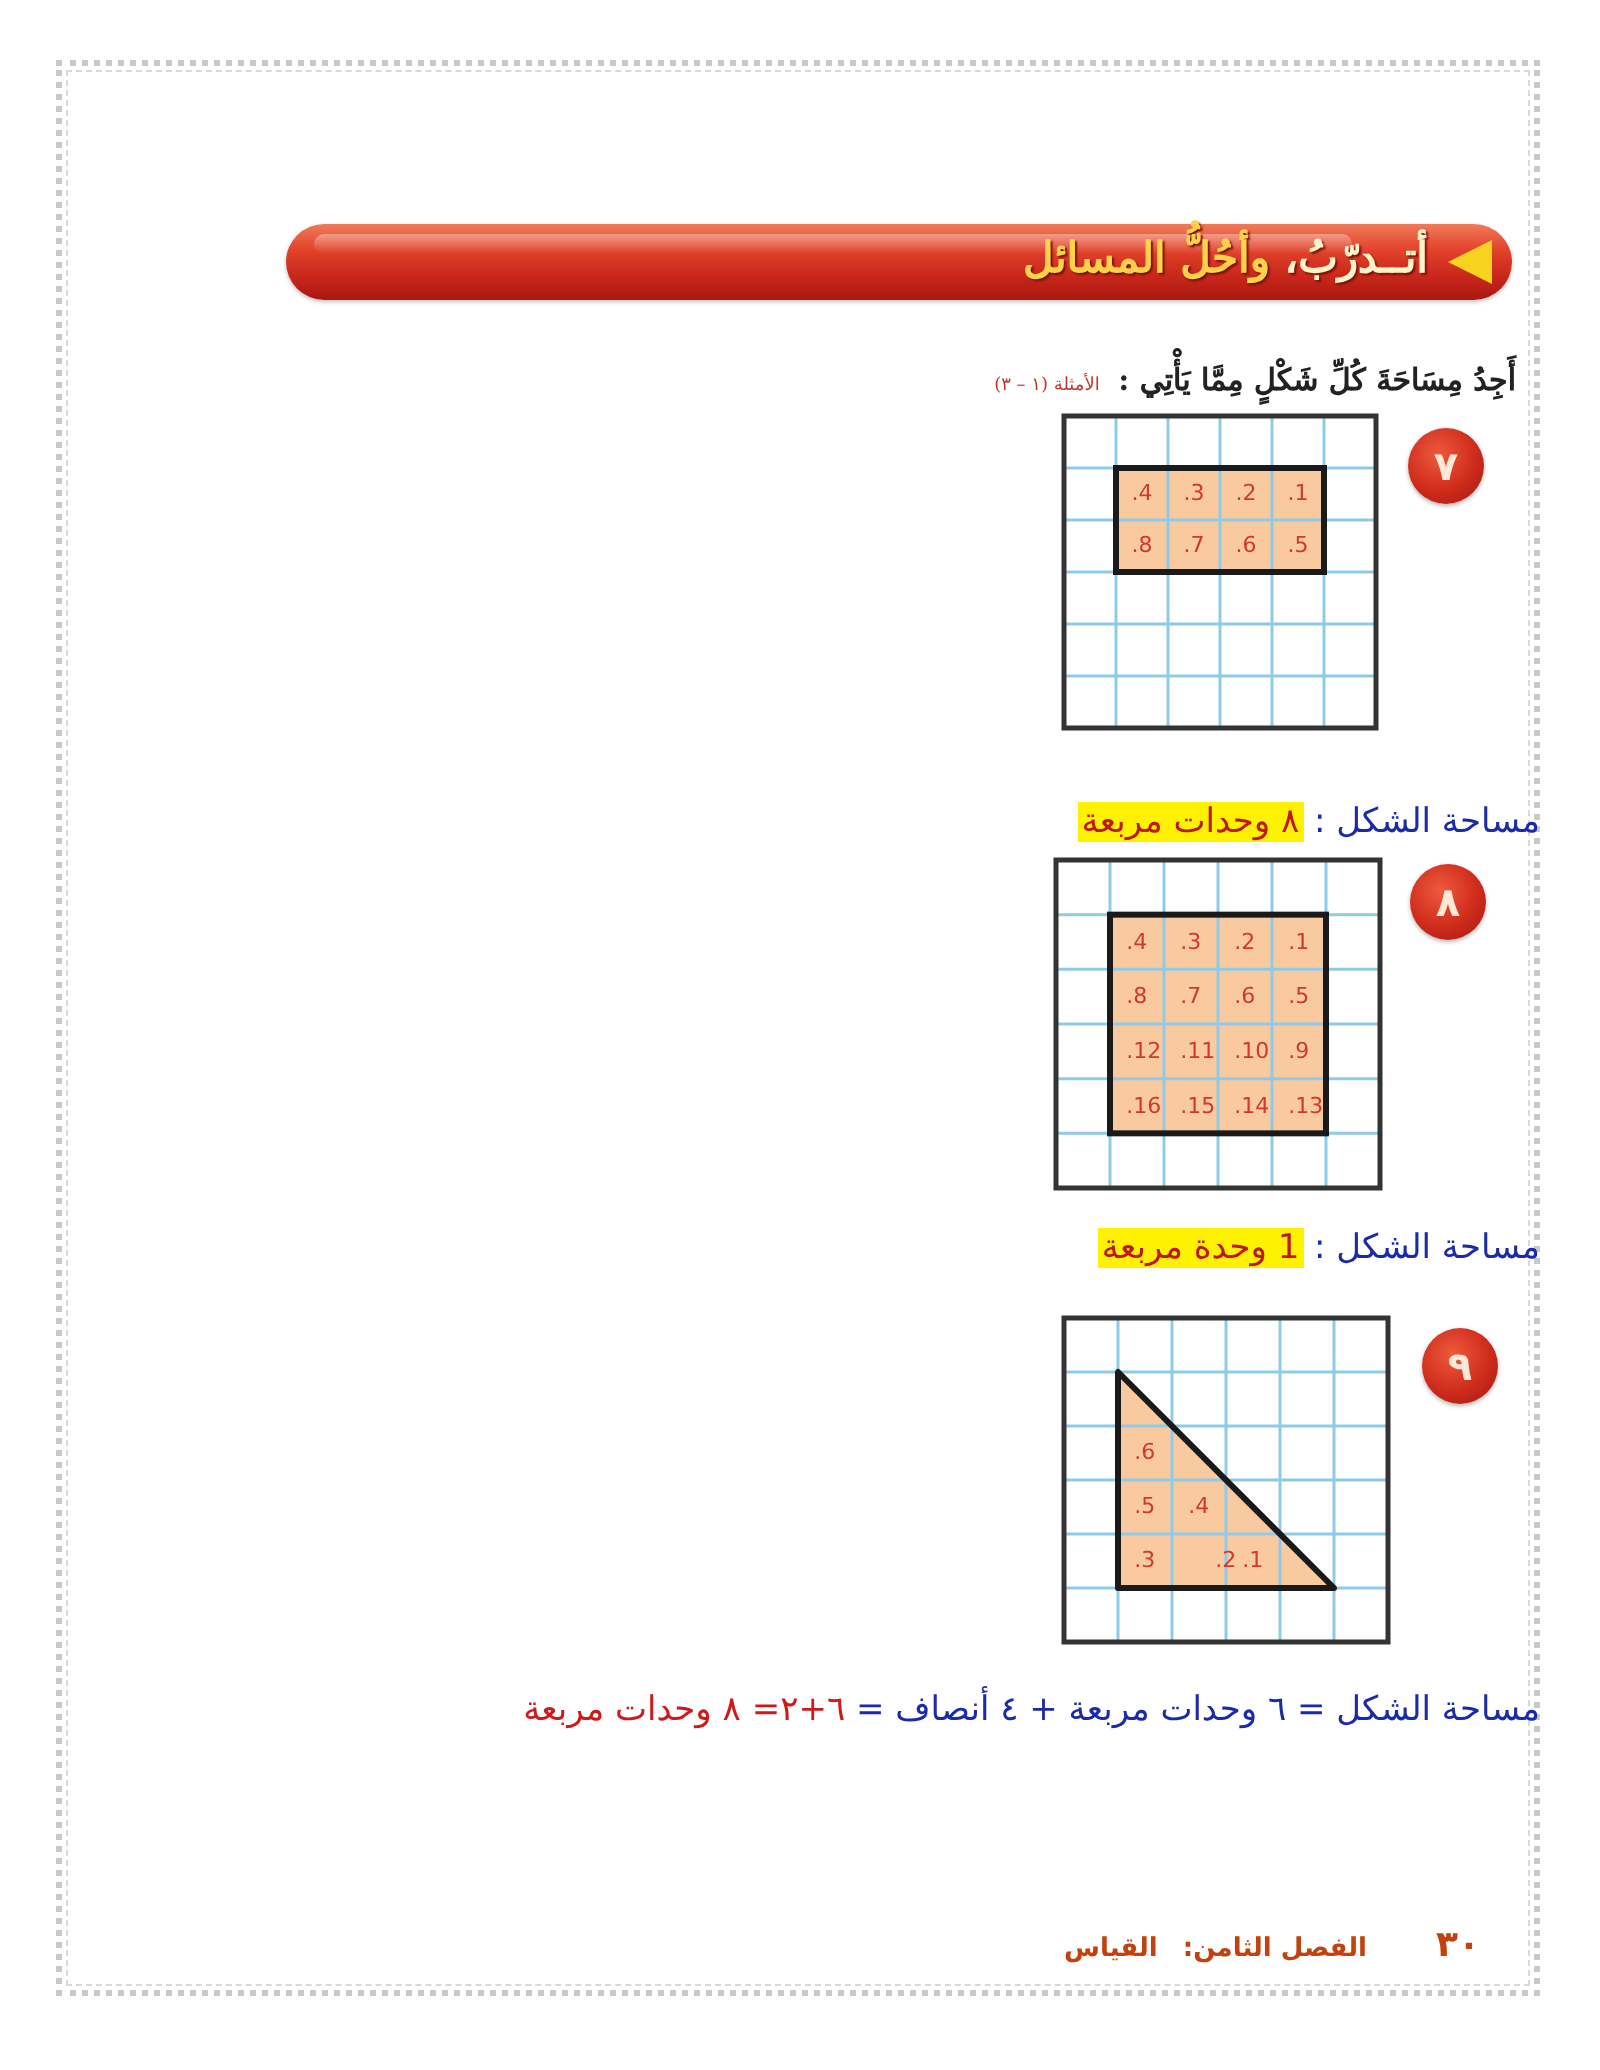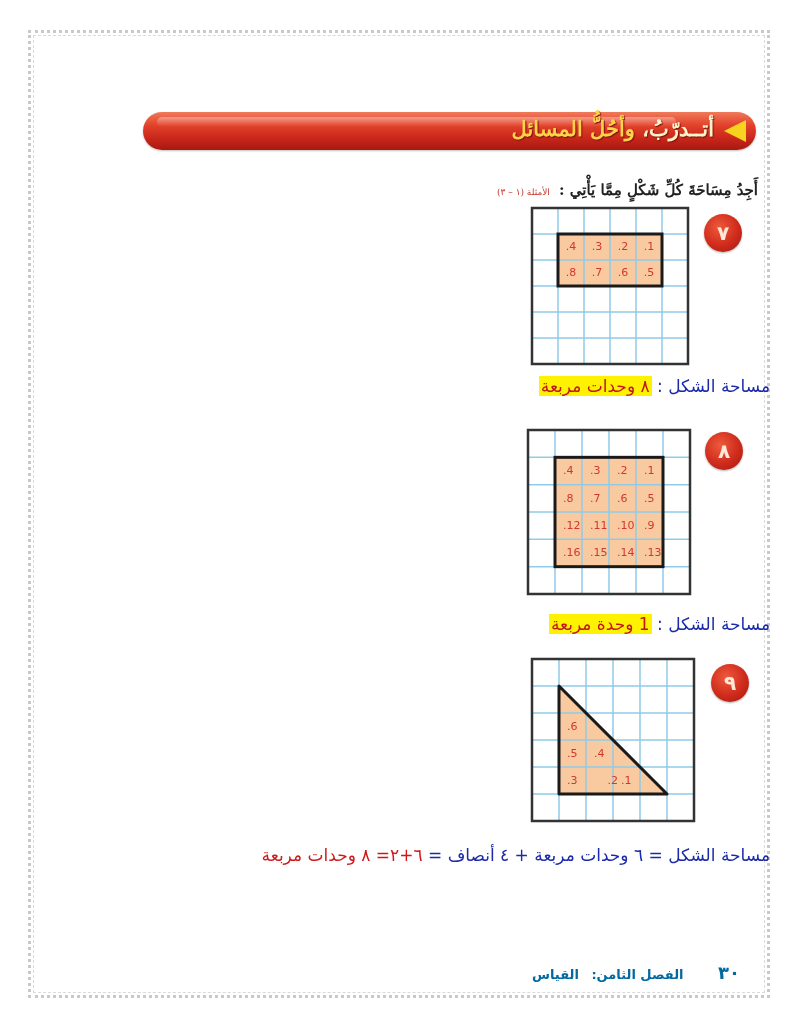--- a/index.html
+++ b/index.html
@@ -55,21 +55,21 @@
   }
   .grid-fig { position:absolute; }
   .answer {
     position:absolute; right:30px; direction:rtl; white-space:nowrap;
     font-family:"DejaVu Sans", sans-serif; font-size:17px; color:#1a2aa8;
   }
   .answer .hl { background:#fff200; color:#c0171a; padding:0 2px; }
   .answer .red { color:#d01a1a; }
   .footer {
     position:absolute; right:60px; top:962px; direction:rtl; white-space:nowrap;
-    font-family:"DejaVu Sans", sans-serif; font-weight:bold; color:#0369a1; font-size:13px;
+    font-family:"DejaVu Sans", sans-serif; font-weight:bold; color:#c2410c; font-size:13px;
   }
   .footer .pg { font-size:18px; margin-left:30px; }
   .footer .sep { margin:0 4px; }
 </style>
 </head>
 <body>
 
 <div class="frame"></div>
 
 <div class="banner">
@@ -101,21 +101,21 @@
     <rect x="28" y="28" width="104" height="52" fill="none" stroke="#1a1a1a" stroke-width="3"></rect>
     <text x="35.8" y="44.120000000000005" fill="#d0392b" font-size="11" font-family="DejaVu Sans, sans-serif">.4</text>
     <text x="61.8" y="44.120000000000005" fill="#d0392b" font-size="11" font-family="DejaVu Sans, sans-serif">.3</text>
     <text x="87.8" y="44.120000000000005" fill="#d0392b" font-size="11" font-family="DejaVu Sans, sans-serif">.2</text>
     <text x="113.8" y="44.120000000000005" fill="#d0392b" font-size="11" font-family="DejaVu Sans, sans-serif">.1</text>
     <text x="35.8" y="70.12" fill="#d0392b" font-size="11" font-family="DejaVu Sans, sans-serif">.8</text>
     <text x="61.8" y="70.12" fill="#d0392b" font-size="11" font-family="DejaVu Sans, sans-serif">.7</text>
     <text x="87.8" y="70.12" fill="#d0392b" font-size="11" font-family="DejaVu Sans, sans-serif">.6</text>
     <text x="113.8" y="70.12" fill="#d0392b" font-size="11" font-family="DejaVu Sans, sans-serif">.5</text>
   </svg>
-<div class="answer" style="top:376px;">
+<div class="answer" style="top:401px;">
   <span>مساحة الشكل :</span>
   <span class="hl">٨ وحدات مربعة</span>
 </div>
 
 <div class="badge" style="left:705px;top:432px;">٨</div>
 <svg class="grid-fig" id="fig1" style="left:526px;top:428px;" width="166" height="168">
     <rect x="2" y="2" width="162" height="164" fill="#fff"></rect>
     <rect x="29" y="29.333333333333332" width="108" height="109.33333333333333" fill="#f9c9a0"></rect>
     <line x1="29" y1="2" x2="29" y2="166" stroke="#8fcbe8" stroke-width="1.5"></line>
     <line x1="56" y1="2" x2="56" y2="166" stroke="#8fcbe8" stroke-width="1.5"></line>

